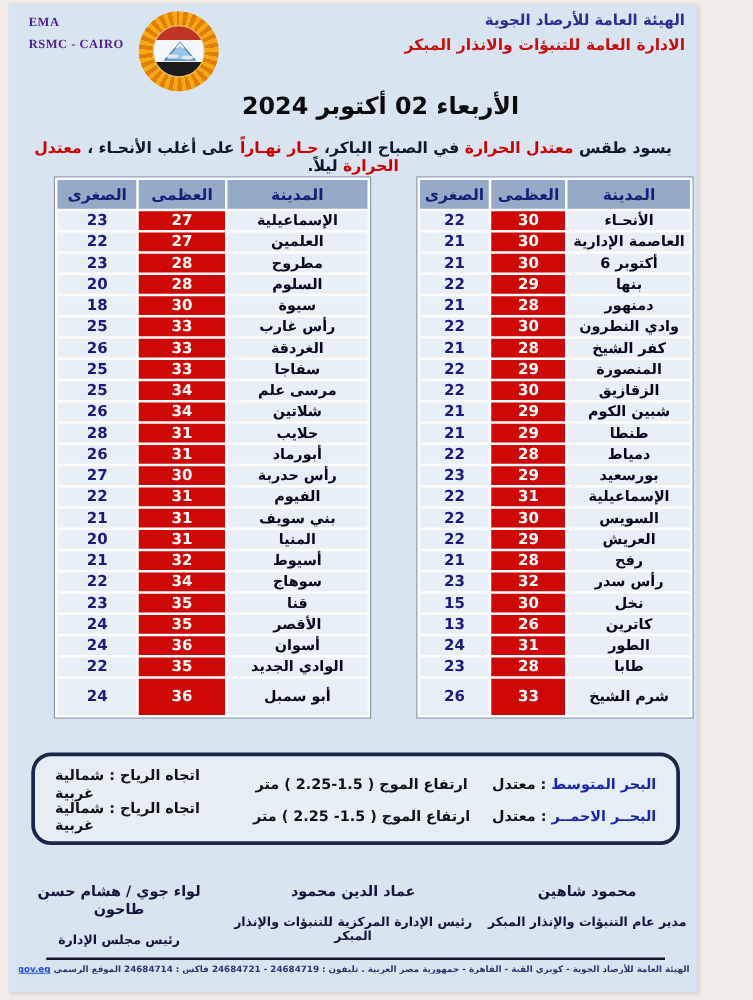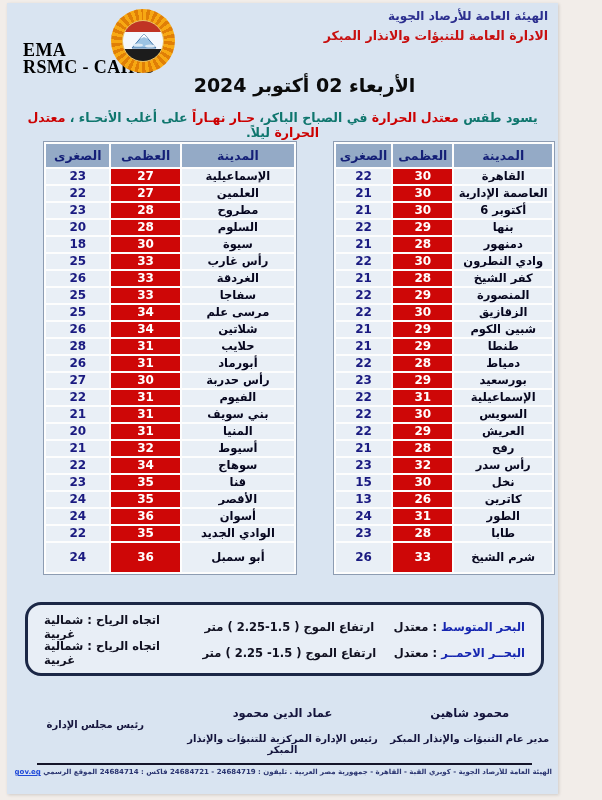--- a/index.html
+++ b/index.html
@@ -6,39 +6,39 @@
   html,body { width:602px; height:800px; overflow:hidden; }
   body { background:#f2ede9; font-family:"DejaVu Sans", sans-serif; }
   .doc {
     position:absolute; left:7px; top:3px; width:551px; height:791px;
     background:var(--page-bg,#d9e4f1); direction:rtl; overflow:hidden;
     box-shadow:1px 1px 3px rgba(0,0,0,.15);
   }
   
   .hdr { position:relative; height:135px; }
   .ema { position:absolute; left:16px; top:7px; direction:ltr; text-align:left;
-         font-family:"Liberation Serif", serif; font-weight:bold; font-size:18px;
-         color:#000000; line-height:17px; letter-spacing:.4px;margin-top:32px; }
+         font-family:"Liberation Serif", serif; font-weight:bold; font-size:10px;
+         color:#4c1d95; line-height:17px; letter-spacing:.4px; }
   .logo { position:absolute; left:104px; top:6px; width:64px; height:64px; }
   .sun { position:absolute; inset:0; border-radius:50%;
          background:repeating-conic-gradient(#f7a813 0deg 7deg,#e07f06 7deg 14deg); }
   .emblem { position:absolute; left:11px; top:11px; width:42px; height:42px; border-radius:50%;
             border:1.5px solid #e8c26a; overflow:hidden;
             background:linear-gradient(180deg,#c03424 0 27%,#f4f8fd 27% 71%,#1c1c1c 71% 100%); }
   .emblem svg { position:absolute; left:4px; top:4px; }
   .org-ar { position:absolute; right:10px; top:4px; text-align:right; font-weight:bold; line-height:19px; }
   .org-ar .l1 { color:var(--ar-line1,#2c2f8f); font-size:12px; }
   .org-ar .l2 { color:var(--text-red,#c81010); font-size:12.5px; }
   .title { position:absolute; top:51px; width:100%; text-align:center;
            color:var(--title-blue,#1b3fd0); font-weight:bold; font-size:14px; }
   .date  { position:absolute; top:71px; width:100%; text-align:center;
            color:#0b0b0b; font-weight:bold; font-size:19px;padding-left:44px; }
   .summary { position:absolute; top:107px; width:100%; text-align:center;
              font-weight:bold; font-size:12.5px; }
-  .c-blue { color:#0f766e; } .c-red { color:#cc0000; }
+  .c-blue { color:#0f172a; } .c-red { color:#cc0000; }
   
   .tables { display:flex; justify-content:space-between; padding:0 3px 0 36px; margin-top:3px; }
   table { border-collapse:separate; border-spacing:2px; background:#fdfdfd;
           border:1px solid #8d9cb2; }
   .t-right { width:222px; } .t-left { width:254px; }
   th { background:var(--band,#94aac6); color:#141f77; font-weight:bold; font-size:12.5px;
        padding:4px 0; text-align:center; }
   td { background:var(--cell-bg,#e9eff6); text-align:center; font-weight:bold;
        font-size:11.5px; height:15px; line-height:15px; padding:0 1px; }
   td.city { color:#06061e; }
@@ -102,21 +102,21 @@
         </colgroup>
       <thead>
           <tr>
         <th>المدينة</th>
         <th>العظمى</th>
         <th>الصغرى</th>
       </tr>
         </thead>
       <tbody id="tbody-right">
           <tr>
-            <td class="city">القاهرة</td>
+            <td class="city">الأنحـاء</td>
             <td class="max">30</td>
             <td class="min">22</td>
           </tr>
           <tr>
             <td class="city">العاصمة الإدارية</td>
             <td class="max">30</td>
             <td class="min">21</td>
           </tr>
           <tr>
             <td class="city" dir="ltr">6 أكتوبر</td>
@@ -374,20 +374,21 @@
   <div class="sigs" id="sigs">
       <div>
         <div class="sig-name">محمود شاهين</div>
         <div class="sig-title">مدير عام التنبؤات والإنذار المبكر</div>
       </div>
       <div>
         <div class="sig-name">عماد الدين محمود</div>
         <div class="sig-title">رئيس الإدارة المركزية للتنبؤات والإنذار المبكر</div>
       </div>
       <div>
+        <div class="sig-name">لواء جوي / هشام حسن طاحون</div>
         <div class="sig-title">رئيس مجلس الإدارة</div>
       </div>
     </div>
 
   <div class="divider"></div>
 
   <div class="contact" id="contact"><span>الهيئة العامة للأرصاد الجوية - كوبري القبة - القاهرة - جمهورية مصر العربية . تليفون : 24684719 - 24684721 فاكس : 24684714 الموقع الرسمي </span><a href="#" class="lnk">www.ema.gov.eg</a></div>
 
 </div>
 

